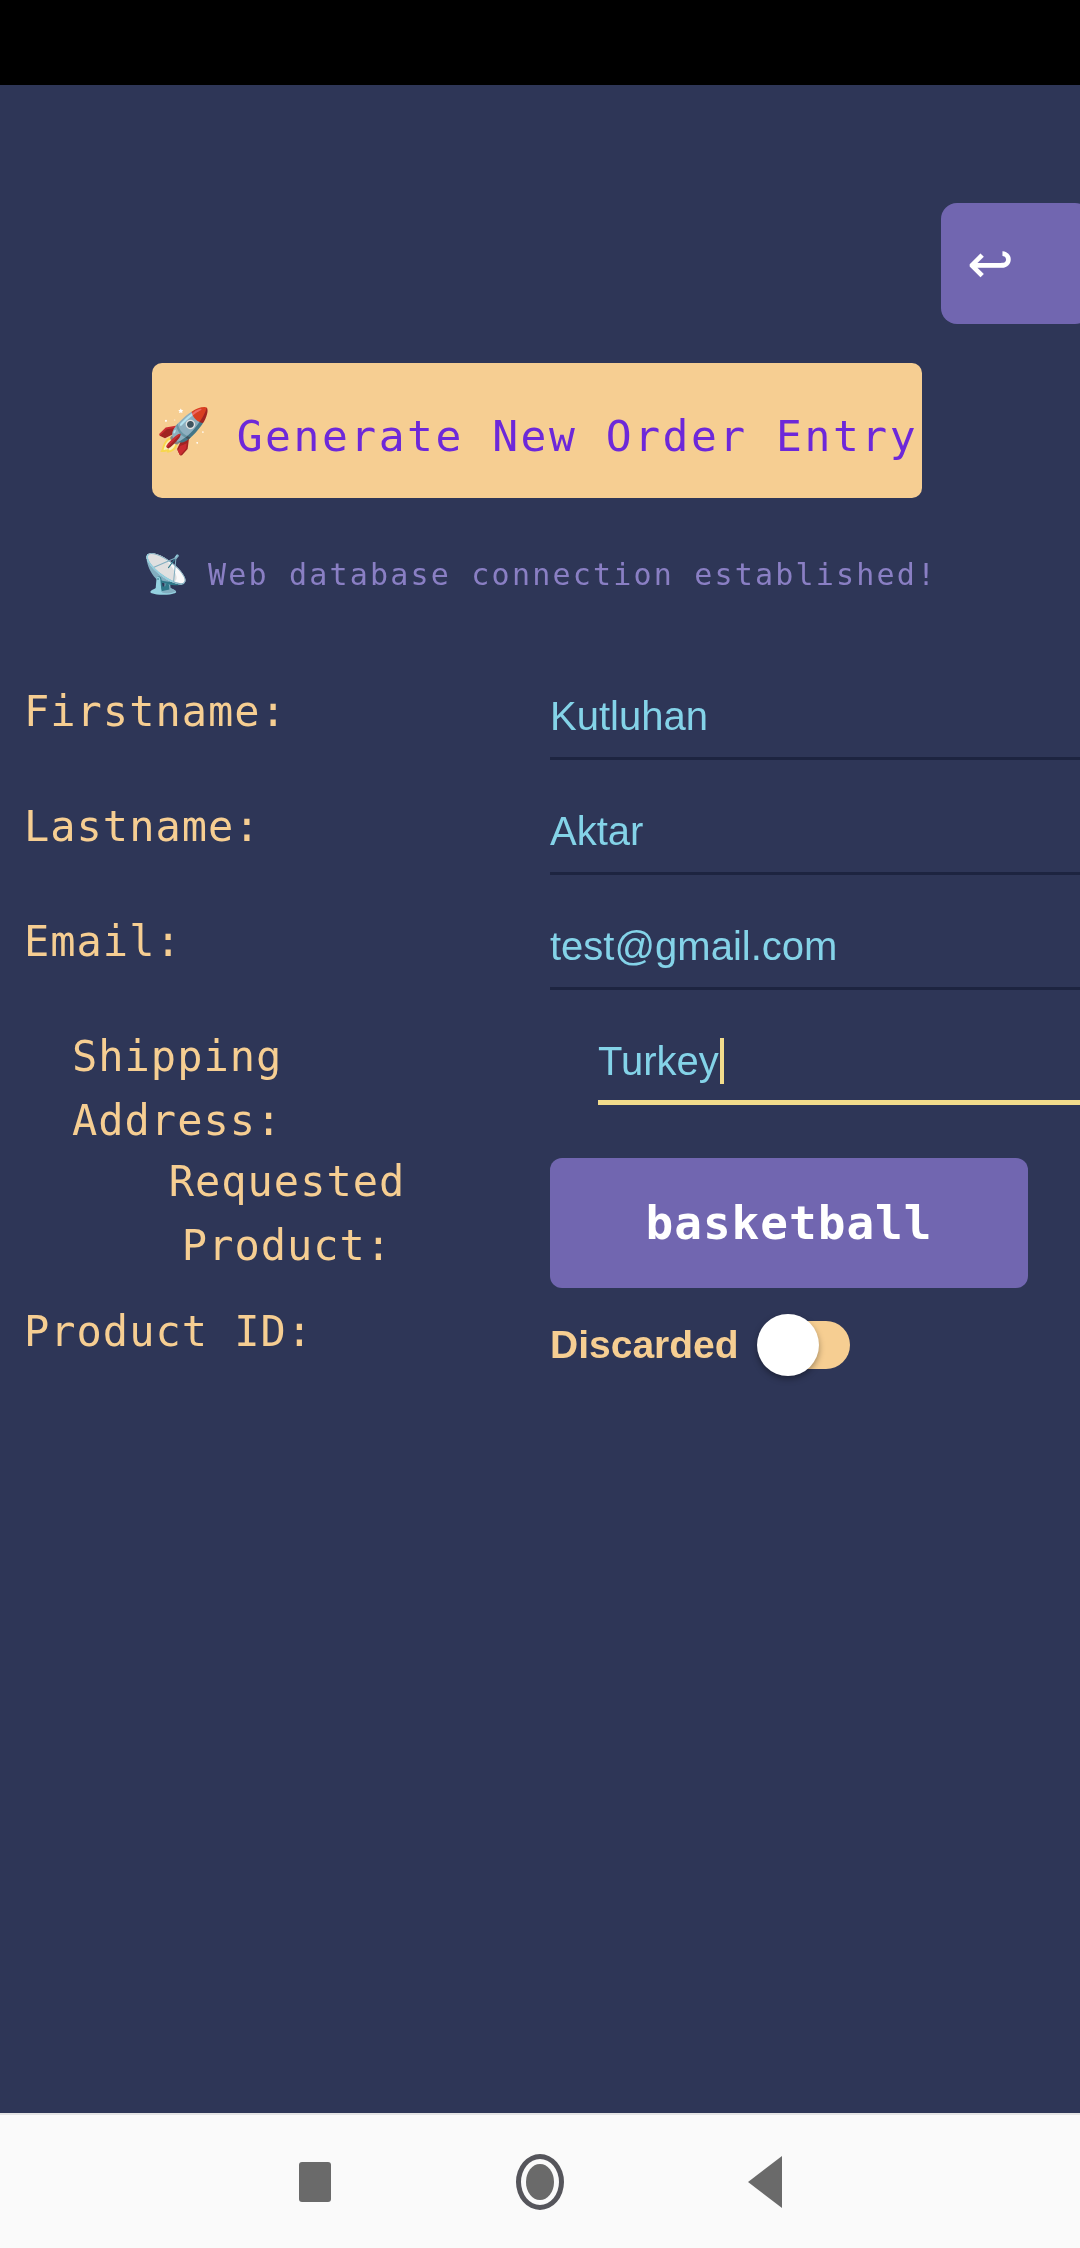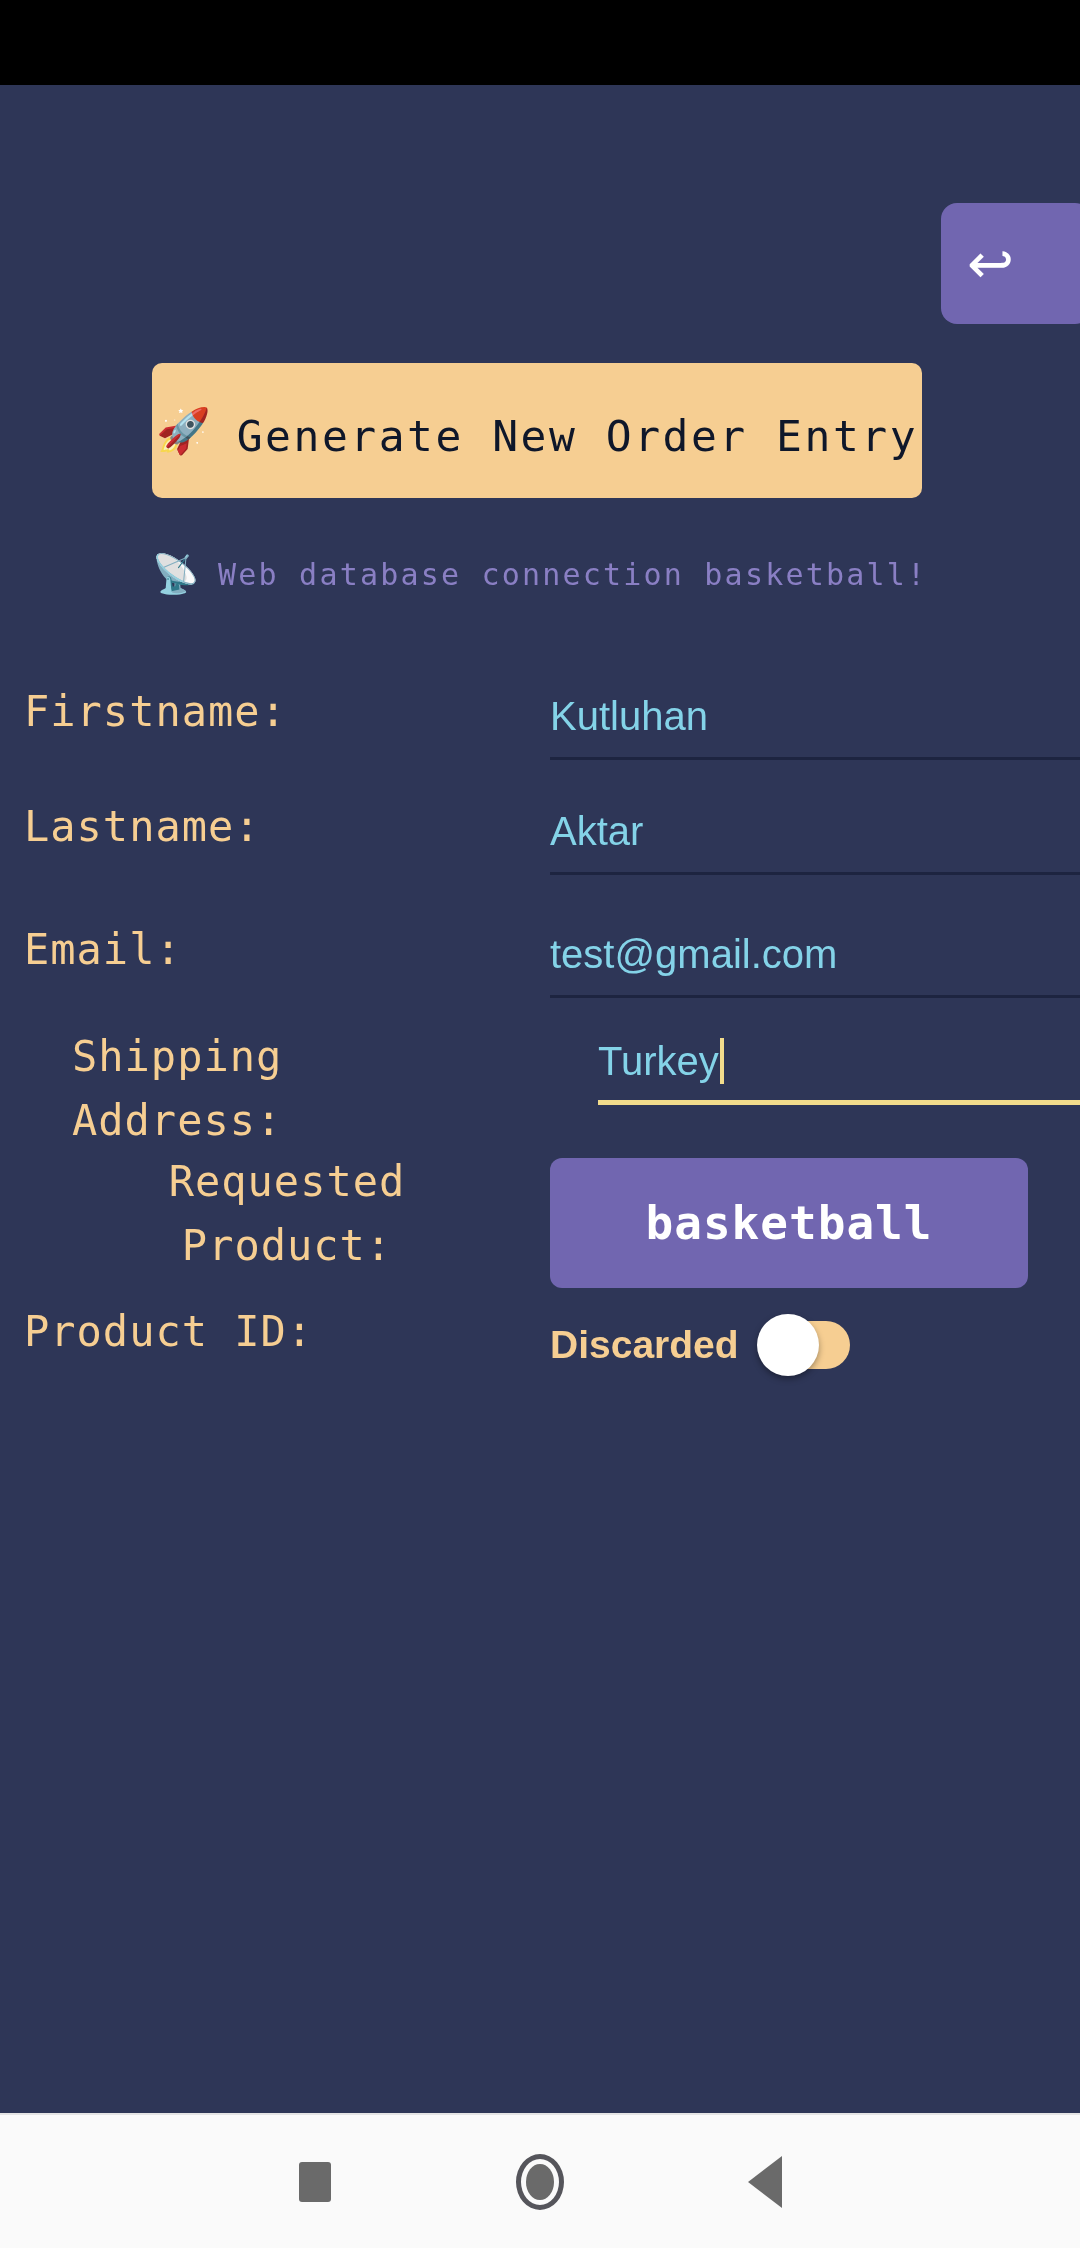--- a/index.html
+++ b/index.html
@@ -75,21 +75,21 @@
   }
   #generate-btn .rocket {
     font-family:"DejaVu Sans", sans-serif;
     font-size:44px;
     line-height:1;
   }
   #generate-btn .label {
     font-family:"DejaVu Sans Mono", monospace;
     font-size:43px;
     letter-spacing:2.5px;
-    color:#0f172a;
+    color:#6d28d9;
     white-space:nowrap;
     margin-top:11px;
   }
 
   
   #status-msg {
     position:absolute;
     left:0; top:470px;
     width:1080px;
     display:flex;
@@ -290,37 +290,37 @@
       <span class="glyph">↩</span>
     </div>
 
     <div id="generate-btn">
       <span class="rocket">🚀</span>
       <span class="label">Generate New Order Entry</span>
     </div>
 
     <div id="status-msg">
       <span class="sat">📡</span>
-      <span class="txt">Web database connection basketball!</span>
+      <span class="txt">Web database connection established!</span>
     </div>
 
     <div id="form">
         <div class="row" style="position: absolute; top: 0px; left: 0px;">
           <div class="row-label">Firstname:</div>
           <div class="row-field">
             <div class="text-input"><span class="val">Kutluhan</span><div class="underline"></div></div>
           </div>
         </div>
         <div class="row" style="position: absolute; top: 115px; left: 0px; gap: 32px;">
           <div class="row-label">Lastname:</div>
           <div class="row-field">
             <div class="text-input"><span class="val">Aktar</span><div class="underline"></div></div>
           </div>
         </div>
-        <div class="row" style="position: absolute; top: 230px; left: 0px; margin-top: 8px;">
+        <div class="row" style="position: absolute; top: 230px; left: 0px;">
           <div class="row-label">Email:</div>
           <div class="row-field">
             <div class="text-input"><span class="val">test@gmail.com</span><div class="underline"></div></div>
           </div>
         </div>
         <div class="row" style="position: absolute; top: 345px; left: 0px; margin-left: 48px;">
           <div class="row-label">Shipping
 Address:</div>
           <div class="row-field">
             <div class="text-input focused"><span class="val">Turkey</span><span class="caret"></span><div class="underline"></div></div>

